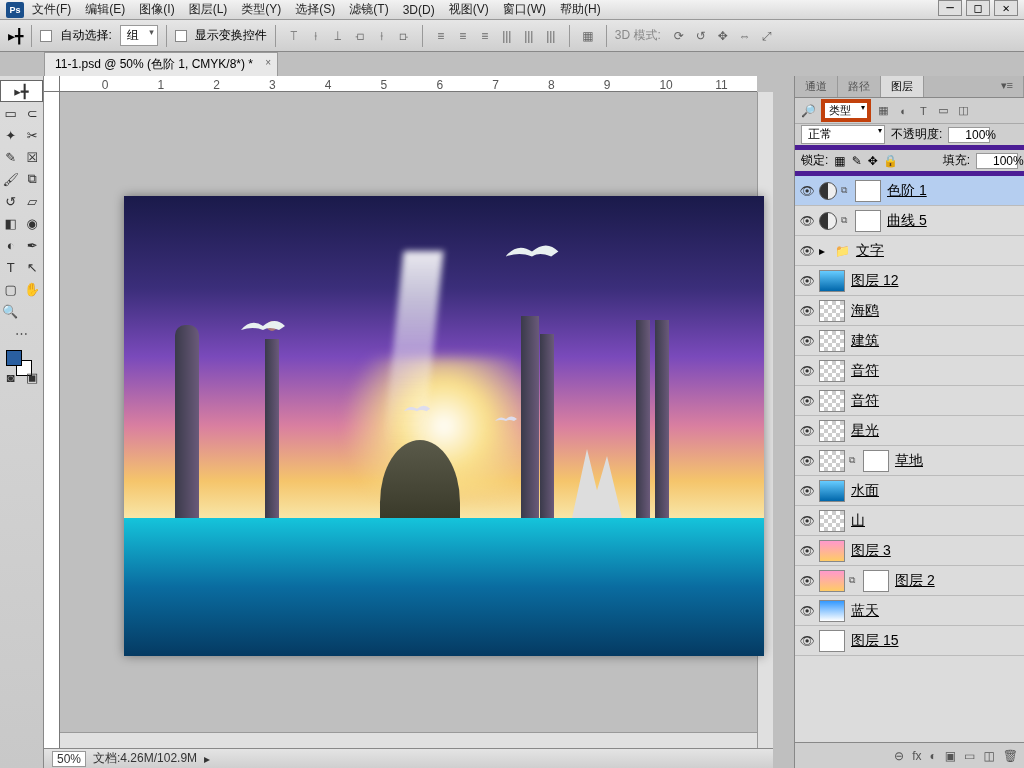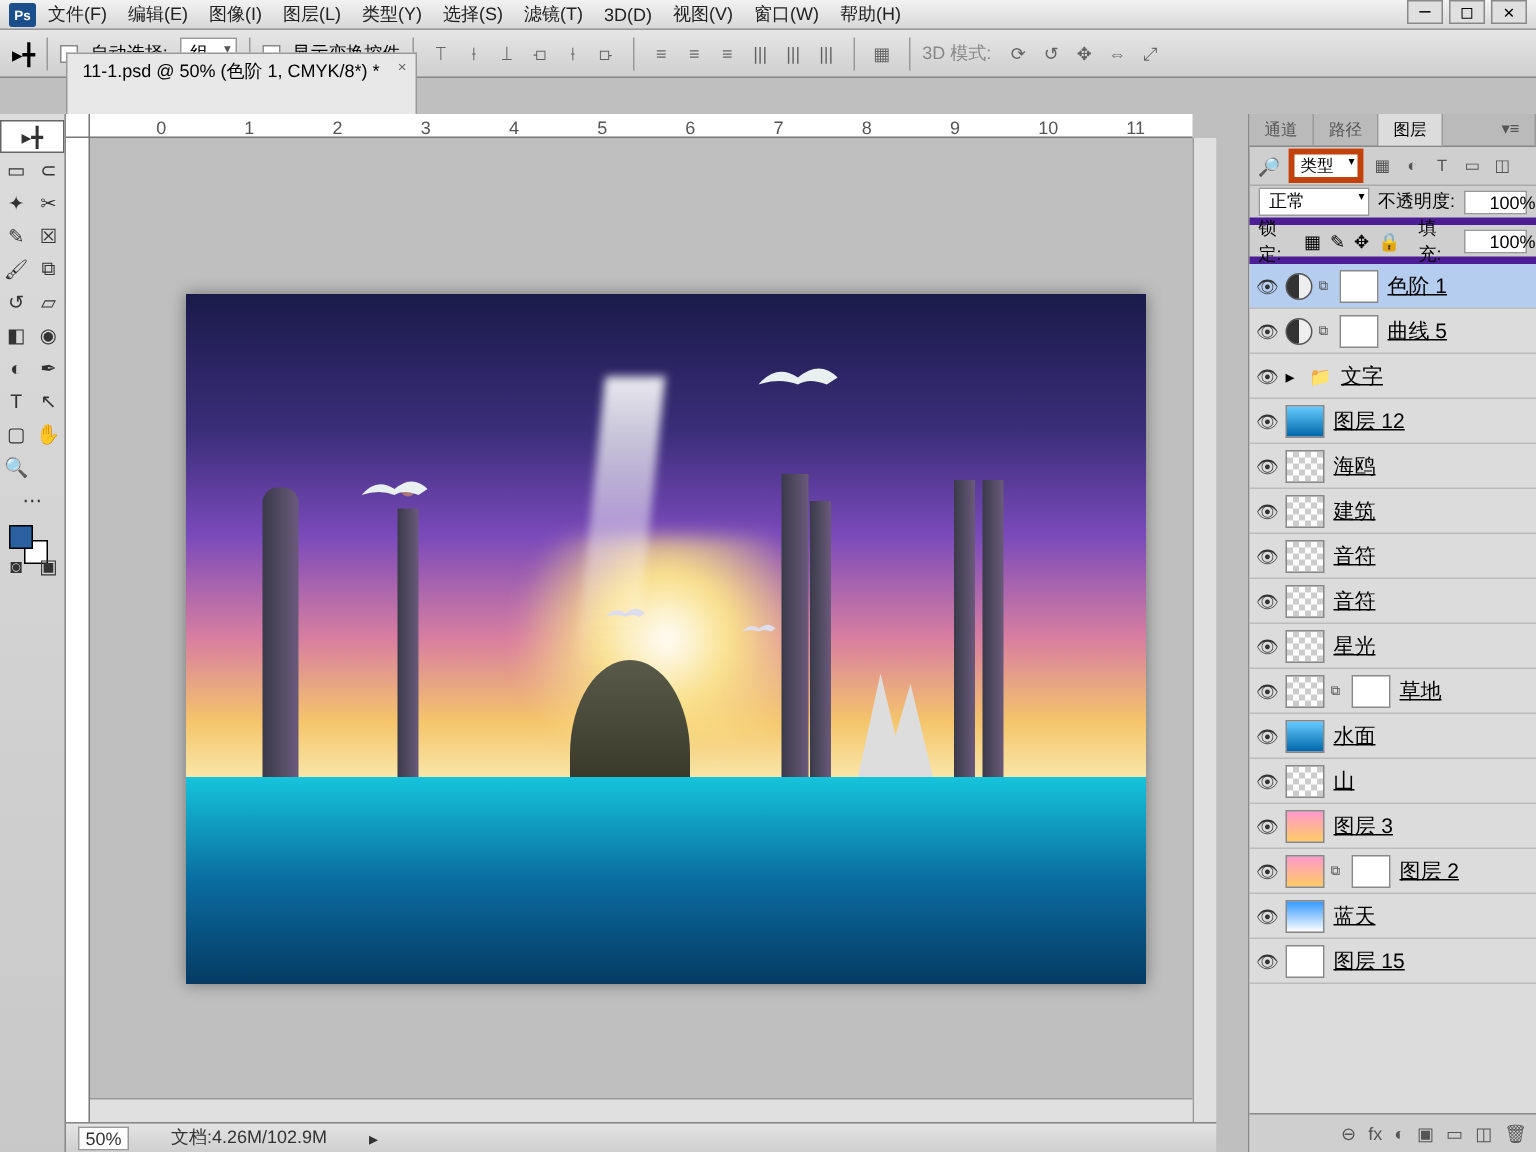--- a/index.html
+++ b/index.html
@@ -10,21 +10,21 @@
 .winctl { position:absolute; right:6px; top:0; display:flex; gap:4px; }
 .winctl div { width:24px; height:16px; border:1px solid #888; background:#e0e0e0; display:flex; align-items:center; justify-content:center; font-family:monospace; }
 .optbar { height:32px; background:linear-gradient(#e6e6e6,#cfcfcf); border-bottom:1px solid #888; display:flex; align-items:center; padding:0 8px; gap:8px; }
 .optbar .sep { width:1px; height:22px; background:#999; }
 .optbar .drop { border:1px solid #999; background:#fff; padding:1px 18px 1px 6px; position:relative; }
 .optbar .drop::after { content:"▾"; position:absolute; right:3px; top:1px; font-size:9px; color:#555; }
 .optbar .ck { width:12px; height:12px; border:1px solid #888; background:#fff; display:inline-block; vertical-align:middle; }
 .optbar .alignset { display:flex; gap:2px; }
 .optbar .ab { width:20px; height:18px; border:1px solid transparent; display:flex; align-items:center; justify-content:center; opacity:.55; }
 .tabbar { height:24px; background:#bfbfbf; display:flex; align-items:flex-end; padding-left:44px; }
-.doctab { background:#e8e8e8; border:1px solid #999; border-bottom:none; padding:3px 24px 20px 10px; font-size:11px; position:relative; }
+.doctab { background:#e8e8e8; border:1px solid #999; border-bottom:none; padding:3px 24px 3px 10px; font-size:11px; position:relative; }
 .doctab .x { position:absolute; right:6px; top:4px; font-size:10px; color:#666; }
 .main { position:absolute; top:76px; left:0; right:0; bottom:0; display:flex; }
 .tools { width:44px; background:linear-gradient(#dcdcdc,#c8c8c8); border-right:1px solid #888; display:grid; grid-template-columns:1fr 1fr; grid-auto-rows:22px; padding-top:4px; }
 .tools .t { display:flex; align-items:center; justify-content:center; font-size:13px; color:#333; position:relative; }
 .tools .t.sel { background:#fff; border:1px solid #666; }
 .tools .swatch { grid-column:1/3; height:32px; position:relative; margin-top:4px; }
 .tools .swatch .fg { position:absolute; width:16px; height:16px; background:#2a5fa0; border:1px solid #000; left:6px; top:2px; }
 .tools .swatch .bg { position:absolute; width:16px; height:16px; background:#fff; border:1px solid #000; left:16px; top:12px; }
 .canvaswrap { flex:1; background:#bfbfbf; position:relative; overflow:hidden; }
 .ruler-h { position:absolute; top:0; left:16px; right:16px; height:16px; background:#fff; border-bottom:1px solid #777; font-size:8px; color:#555; }
@@ -38,26 +38,26 @@
 .bldgs { position:absolute; bottom:30%; left:0; right:0; height:50%; }
 .bldg { position:absolute; bottom:0; background:linear-gradient(90deg,#3a3a4a,#6a5a7a); }
 .water { position:absolute; bottom:0; left:0; right:0; height:30%; background:linear-gradient(180deg,#15c4db,#0a6ca0 50%,#053a62); }
 .txt-living { position:absolute; bottom:18%; left:28%; color:#fff; font-family:Georgia,serif; text-shadow:0 1px 3px rgba(0,0,0,.5); }
 .txt-living .l1 { font-size:28px; }
 .txt-living .l1 .cn { font-size:20px; }
 .txt-living .l2 { font-size:11px; border-top:1px solid rgba(255,255,255,.6); padding-top:2px; margin-top:2px; }
 .txt-living .l3 { font-size:9px; opacity:.85; }
 .bird { position:absolute; width:48px; height:24px; }
 .bird svg { width:100%; height:100%; }
-.status { position:absolute; bottom:0; left:0; right:0; height:20px; background:linear-gradient(#e4e4e4,#cfcfcf); border-top:1px solid #888; display:flex; align-items:center; padding:0 8px; gap:28px; font-size:11px; color:#333; }
+.status { position:absolute; bottom:0; left:0; right:0; height:20px; background:linear-gradient(#e4e4e4,#cfcfcf); border-top:1px solid #888; display:flex; align-items:center; padding:0 8px; gap:7px; font-size:11px; color:#333; }
 .status .zoom { border:1px solid #999; background:#fff; padding:0 4px; }
 .scr-v { position:absolute; top:16px; right:0; width:16px; bottom:20px; background:#e0e0e0; border-left:1px solid #999; }
 .scr-h { position:absolute; bottom:20px; left:16px; right:16px; height:16px; background:#e0e0e0; border-top:1px solid #999; }
 .wm { position:absolute; left:40%; bottom:6%; color:rgba(180,200,230,.6); font-size:34px; font-weight:bold; letter-spacing:3px; text-shadow:0 0 4px rgba(50,100,180,.5); }
-.panels { width:192px; background:#cfcfcf; border-left:1px solid #888; display:flex; flex-direction:column;margin-left:21px; }
+.panels { width:230px; background:#cfcfcf; border-left:1px solid #888; display:flex; flex-direction:column;margin-left:21px; }
 .ptabs { height:22px; display:flex; background:#bababa; border-bottom:1px solid #888; }
 .ptab { padding:3px 10px; font-size:11px; color:#555; border-right:1px solid #999; }
 .ptab.act { background:#dcdcdc; color:#000; }
 .pfilter { height:26px; display:flex; align-items:center; padding:0 6px; gap:5px; border-bottom:1px solid #aaa; }
 .pfilter .sel { border:4px solid #c2410c; background:#fff; padding:0 16px 0 4px; font-size:11px; position:relative; }
 .pfilter .sel::after { content:"▾"; position:absolute; right:2px; font-size:8px; }
 .pfilter .fi { width:15px; height:15px; display:flex; align-items:center; justify-content:center; font-size:11px; color:#555; }
 .prow { height:26px; display:flex; align-items:center; padding:0 6px; gap:6px; border-bottom:5px solid #4c1d95; font-size:11px; }
 .prow .sel { border:1px solid #999; background:#fff; padding:0 14px 0 6px; position:relative; flex:1; max-width:84px; }
 .prow .sel::after { content:"▾"; position:absolute; right:2px; font-size:8px; }

